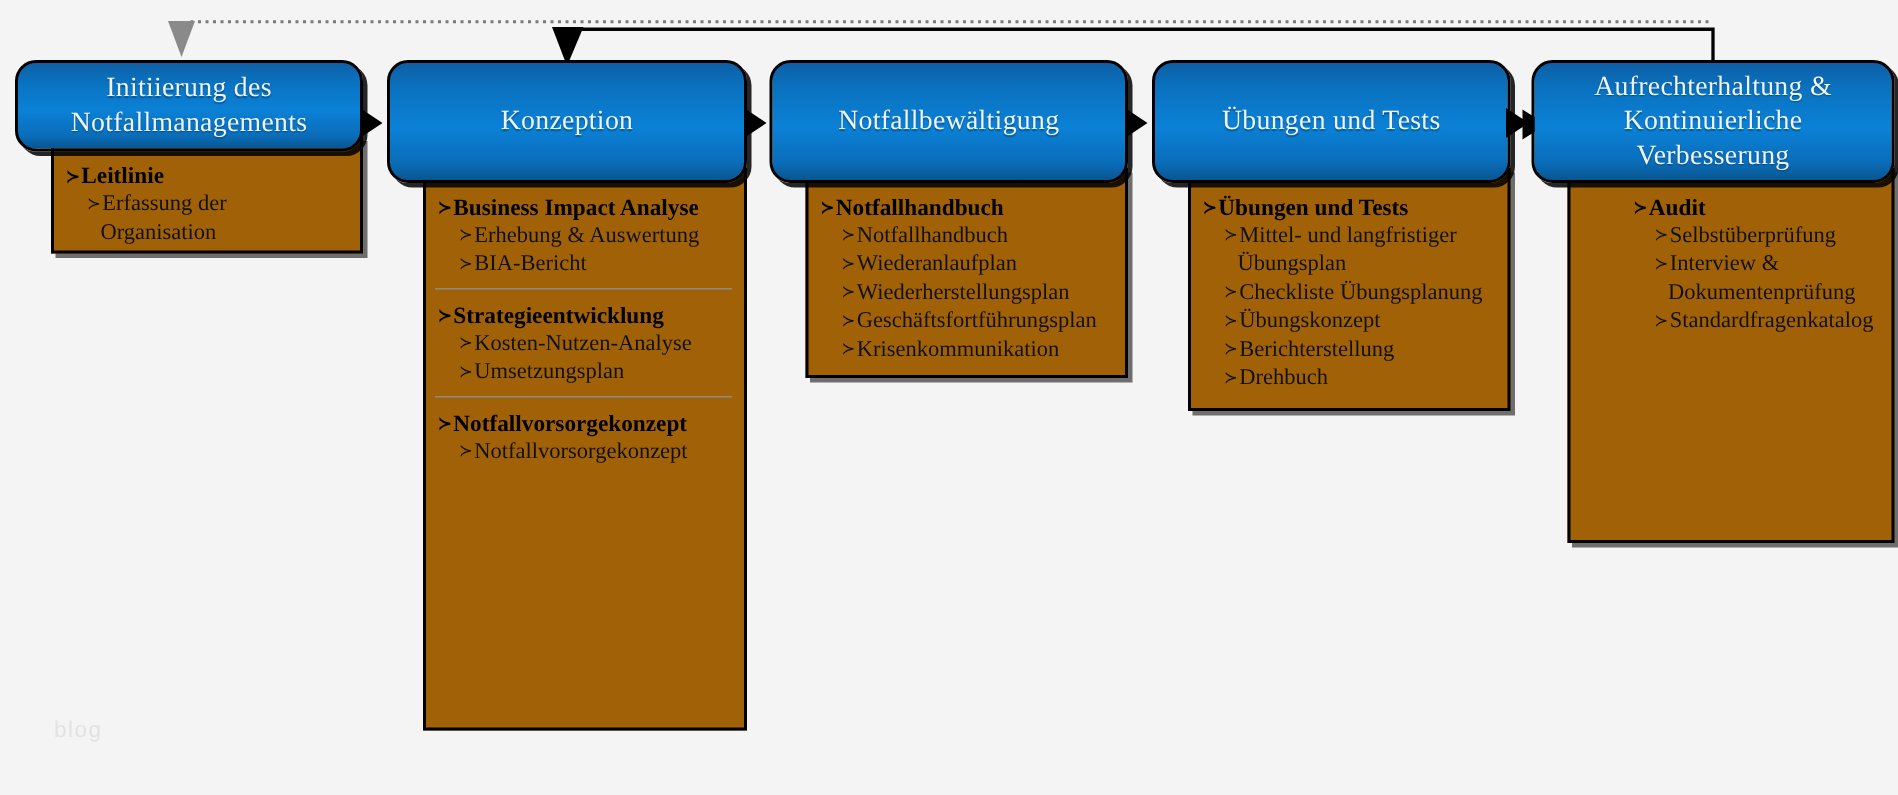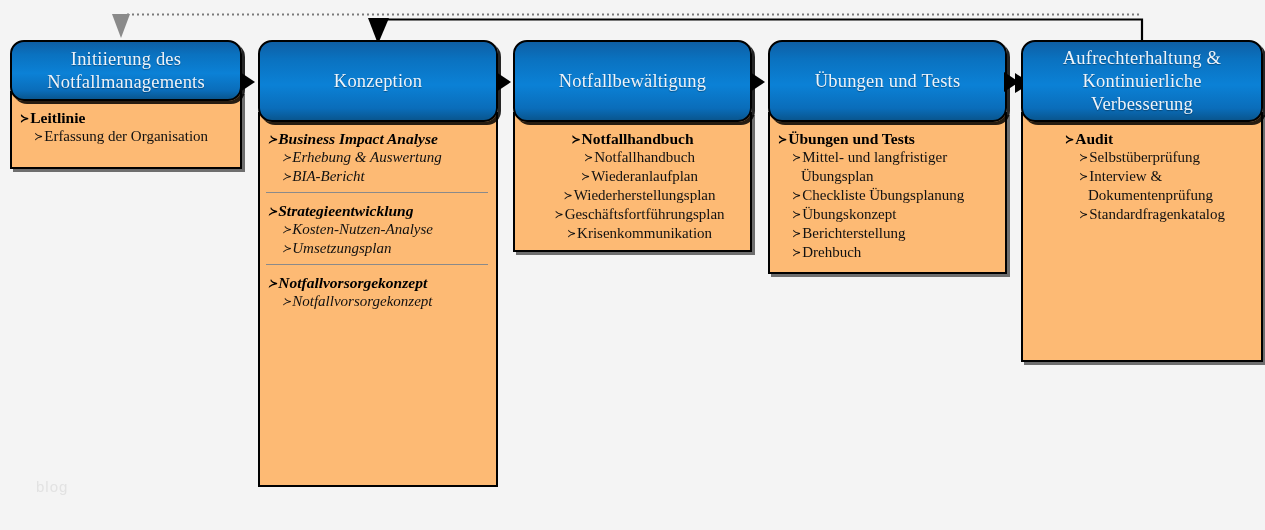--- a/index.html
+++ b/index.html
@@ -37,24 +37,25 @@
     line-height:23px;
     letter-spacing:.2px;
     text-shadow:0 1px 1px rgba(0,0,0,.35);
     padding:0 6px;
   }
 
   .body{
     position:relative;
     margin-top:-10px;
     border:2.5px solid #000;
-    background:#fdba74;
+    background:#a16207;
     box-sizing:border-box;
     padding:14px 8px 10px 6px;
     z-index:1;
+    margin-left:24px;
   }
   .body.shadowed{box-shadow:3px 3px 0 rgba(0,0,0,0.55);}
 
   .group{padding:2px 0 6px 0;}
   .group + .group{border-top:1.5px solid #8a8a8a;padding-top:9px;}
 
   .lvl1{
     font-weight:bold;
     font-size:15.5px;
     line-height:18px;
@@ -115,21 +116,21 @@
           <div class="lvl1"><span class="bul">≻</span>Leitlinie</div>
           <div class="lvl2"><span class="bul">≻</span>Erfassung der Organisation</div>
         </div>
       </div>
   </div>
 
   <div class="col" style="left:258px;top:40px;width:240px;">
     <div class="hdr" style="height:82px;">
       <span>Konzeption</span>
     </div>
-    <div class="body" style="height:375px;font-style:italic;">
+    <div class="body" style="height:375px;">
         <div class="group">
           <div class="lvl1"><span class="bul">≻</span>Business Impact Analyse</div>
           <div class="lvl2"><span class="bul">≻</span>Erhebung &amp; Auswertung</div>
           <div class="lvl2"><span class="bul">≻</span>BIA-Bericht</div>
         </div>
         <div class="group">
           <div class="lvl1"><span class="bul">≻</span>Strategieentwicklung</div>
           <div class="lvl2"><span class="bul">≻</span>Kosten-Nutzen-Analyse</div>
           <div class="lvl2"><span class="bul">≻</span>Umsetzungsplan</div>
         </div>
@@ -137,21 +138,21 @@
           <div class="lvl1"><span class="bul">≻</span>Notfallvorsorgekonzept</div>
           <div class="lvl2"><span class="bul">≻</span>Notfallvorsorgekonzept</div>
         </div>
       </div>
   </div>
 
   <div class="col" style="left:513px;top:40px;width:239px;">
     <div class="hdr" style="height:82px;">
       <span>Notfallbewältigung</span>
     </div>
-    <div class="body shadowed" style="height:140px;text-align:center;">
+    <div class="body shadowed" style="height:140px;">
         <div class="group">
           <div class="lvl1"><span class="bul">≻</span>Notfallhandbuch</div>
           <div class="lvl2"><span class="bul">≻</span>Notfallhandbuch</div>
           <div class="lvl2"><span class="bul">≻</span>Wiederanlaufplan</div>
           <div class="lvl2"><span class="bul">≻</span>Wiederherstellungsplan</div>
           <div class="lvl2"><span class="bul">≻</span>Geschäftsfortführungsplan</div>
           <div class="lvl2"><span class="bul">≻</span>Krisenkommunikation</div>
         </div>
       </div>
   </div>

